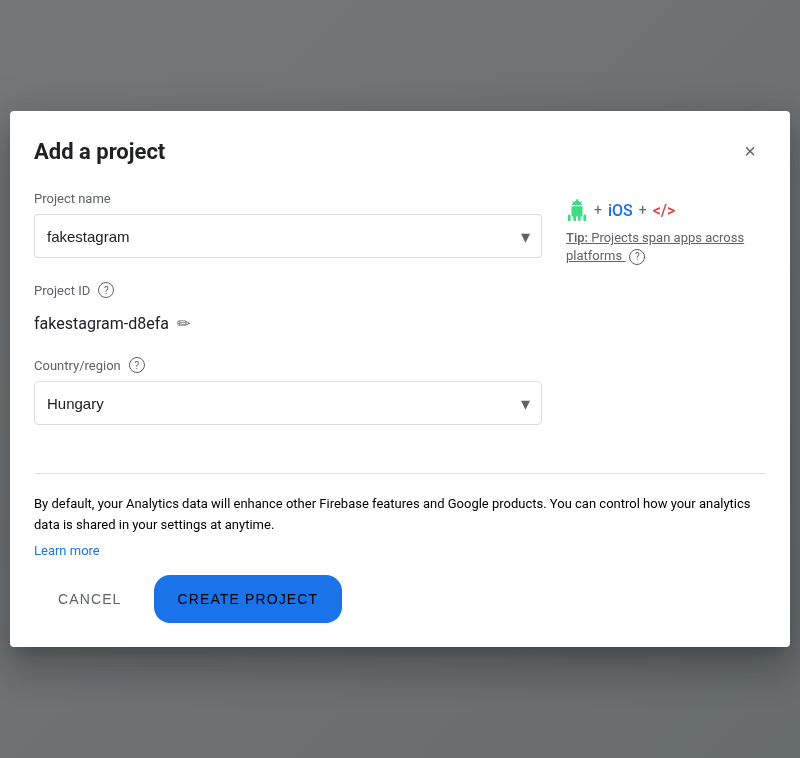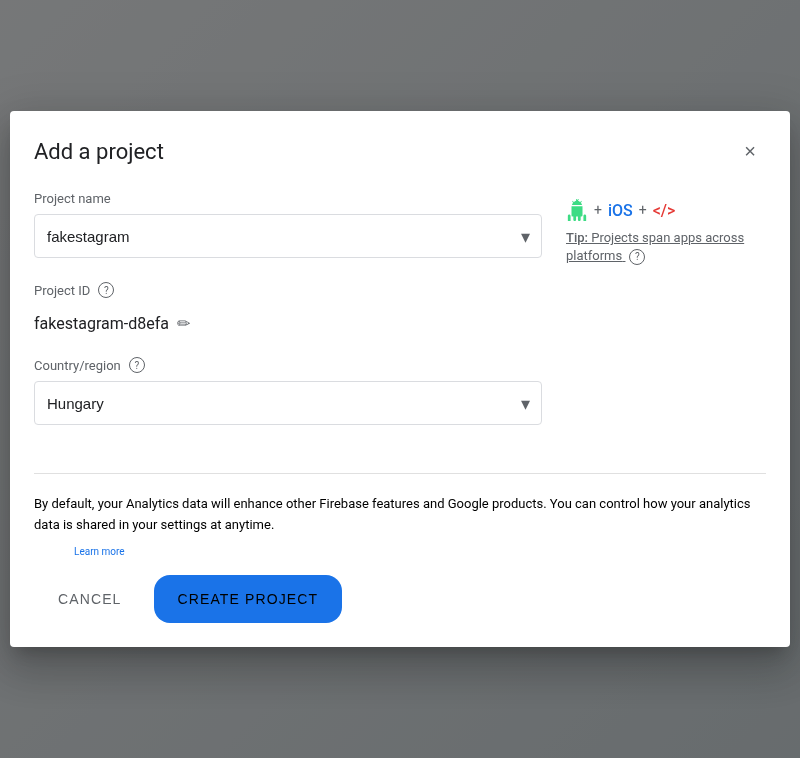--- a/index.html
+++ b/index.html
@@ -39,21 +39,21 @@
     .dialog-header {
       padding: 24px 24px 16px 24px;
       display: flex;
       align-items: center;
       justify-content: space-between;
       border-bottom: none;
     }
 
     .dialog-title {
       font-size: 22px;
-      font-weight: 400;
+      font-weight: 700;
       color: #202124;
       letter-spacing: 0;
     }
 
     .close-btn {
       background: none;
       border: none;
       cursor: pointer;
       color: #5f6368;
       font-size: 20px;
@@ -198,22 +198,21 @@
       color: #000000;
       line-height: 1.6;
       margin-bottom: 4px;
       border-top: 1px solid #e0e0e0;
       padding-top: 20px;
     }
 
     .learn-more-link {
       color: #1a73e8;
       text-decoration: none;
-      font-size: 10px;
-      margin-left: 40px;
+      font-size: 13px;
     }
 
     .dialog-actions {
       display: flex;
       justify-content: flex-start;
       align-items: center;
       padding: 16px 24px 24px 24px;
       gap: 8px;
     }
 

